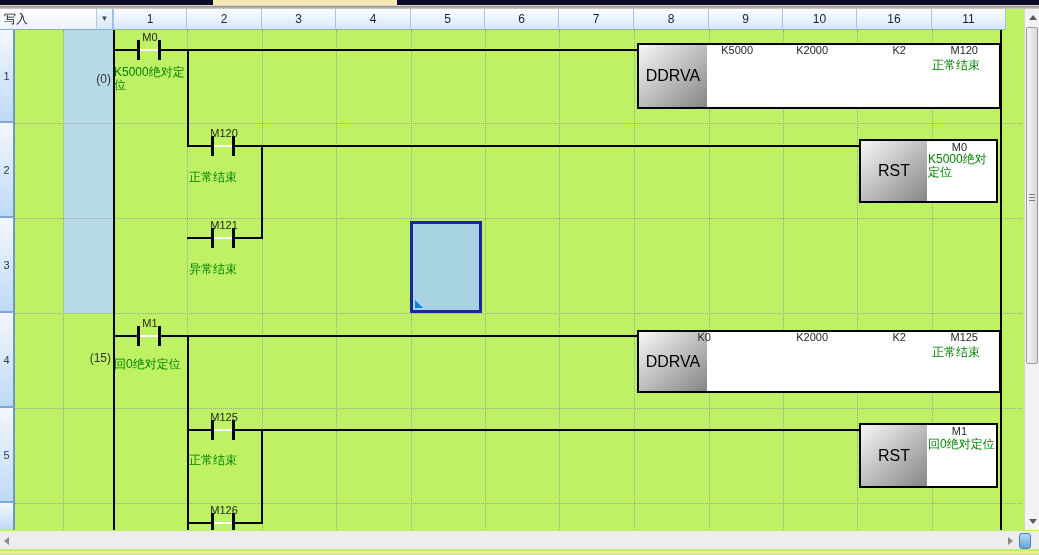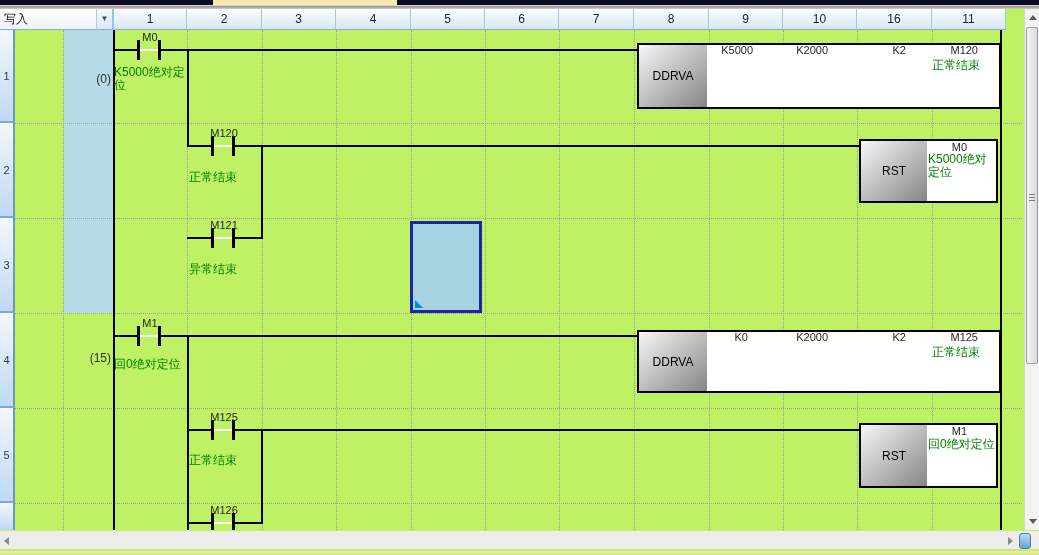--- a/index.html
+++ b/index.html
@@ -36,21 +36,21 @@
   .bar{width:3px;height:20px;background:#000;}
   .gap{height:2px;background:#fff;}
   
   .dev{font-size:11px;color:#262626;text-align:center;}
   .param{font-size:11px;color:#262626;text-align:right;}
   .comment{font-size:12px;color:#008000;line-height:13px;}
   .step{font-size:12px;color:#333;text-align:right;}
   
   .block{box-sizing:border-box;border:2px solid #000;background:#fff;}
   .graycell{position:absolute;left:0;top:0;bottom:0;background:linear-gradient(to bottom right,#f7f7f7,#858585);
-            display:flex;align-items:center;justify-content:center;font-size:12px;color:#000;text-align:center;}
+            display:flex;align-items:center;justify-content:center;font-size:16px;color:#000;text-align:center;}
   
   .band{background:#b6dbe7;}
   .selcell{box-sizing:border-box;border:3px solid #1927a3;background:#a7d2e2;}
   .seltri{position:absolute;left:2px;bottom:2px;width:0;height:0;
           border-bottom:8px solid #0a86d6;border-right:8px solid transparent;}
   
   .vsb{left:1024px;top:9px;width:15px;height:521px;background:#f3f3f1;border-left:1px solid #d4d4d2;box-sizing:border-box;}
   .sbbtn{position:absolute;left:1px;width:13px;display:flex;align-items:center;justify-content:center;}
   .tri-up{width:0;height:0;border-left:4px solid transparent;border-right:4px solid transparent;border-bottom:5px solid #5a5a5a;}
   .tri-dn{width:0;height:0;border-left:4px solid transparent;border-right:4px solid transparent;border-top:5px solid #5a5a5a;}
@@ -198,21 +198,21 @@
 
   <div class="abs block" style="left:859px;top:139px;width:139px;height:64px;">
     <div class="graycell" style="width:66px;">RST</div>
   </div>
   <div class="abs param" style="left:925px;top:141px;width:42px;">M0</div>
   <div class="abs comment" style="left:928px;top:153px;width:70px;">K5000绝对定位</div>
 
   <div class="abs block" style="left:637px;top:330px;width:364px;height:63px;">
     <div class="graycell" style="width:68px;">DDRVA</div>
   </div>
-  <div class="abs param" style="left:700px;top:331px;width:48px;">K0</div>
+  <div class="abs param" style="left:663px;top:331px;width:48px;">K0</div>
   <div class="abs param" style="left:780px;top:331px;width:48px;">K2000</div>
   <div class="abs param" style="left:858px;top:331px;width:48px;">K2</div>
   <div class="abs param" style="left:930px;top:331px;width:48px;">M125</div>
   <div class="abs comment" style="left:932px;top:346px;width:60px;">正常结束</div>
 
   <div class="abs block" style="left:859px;top:423px;width:139px;height:65px;">
     <div class="graycell" style="width:66px;">RST</div>
   </div>
   <div class="abs param" style="left:925px;top:425px;width:42px;">M1</div>
   <div class="abs comment" style="left:928px;top:438px;width:72px;white-space:nowrap;">回0绝对定位</div>

